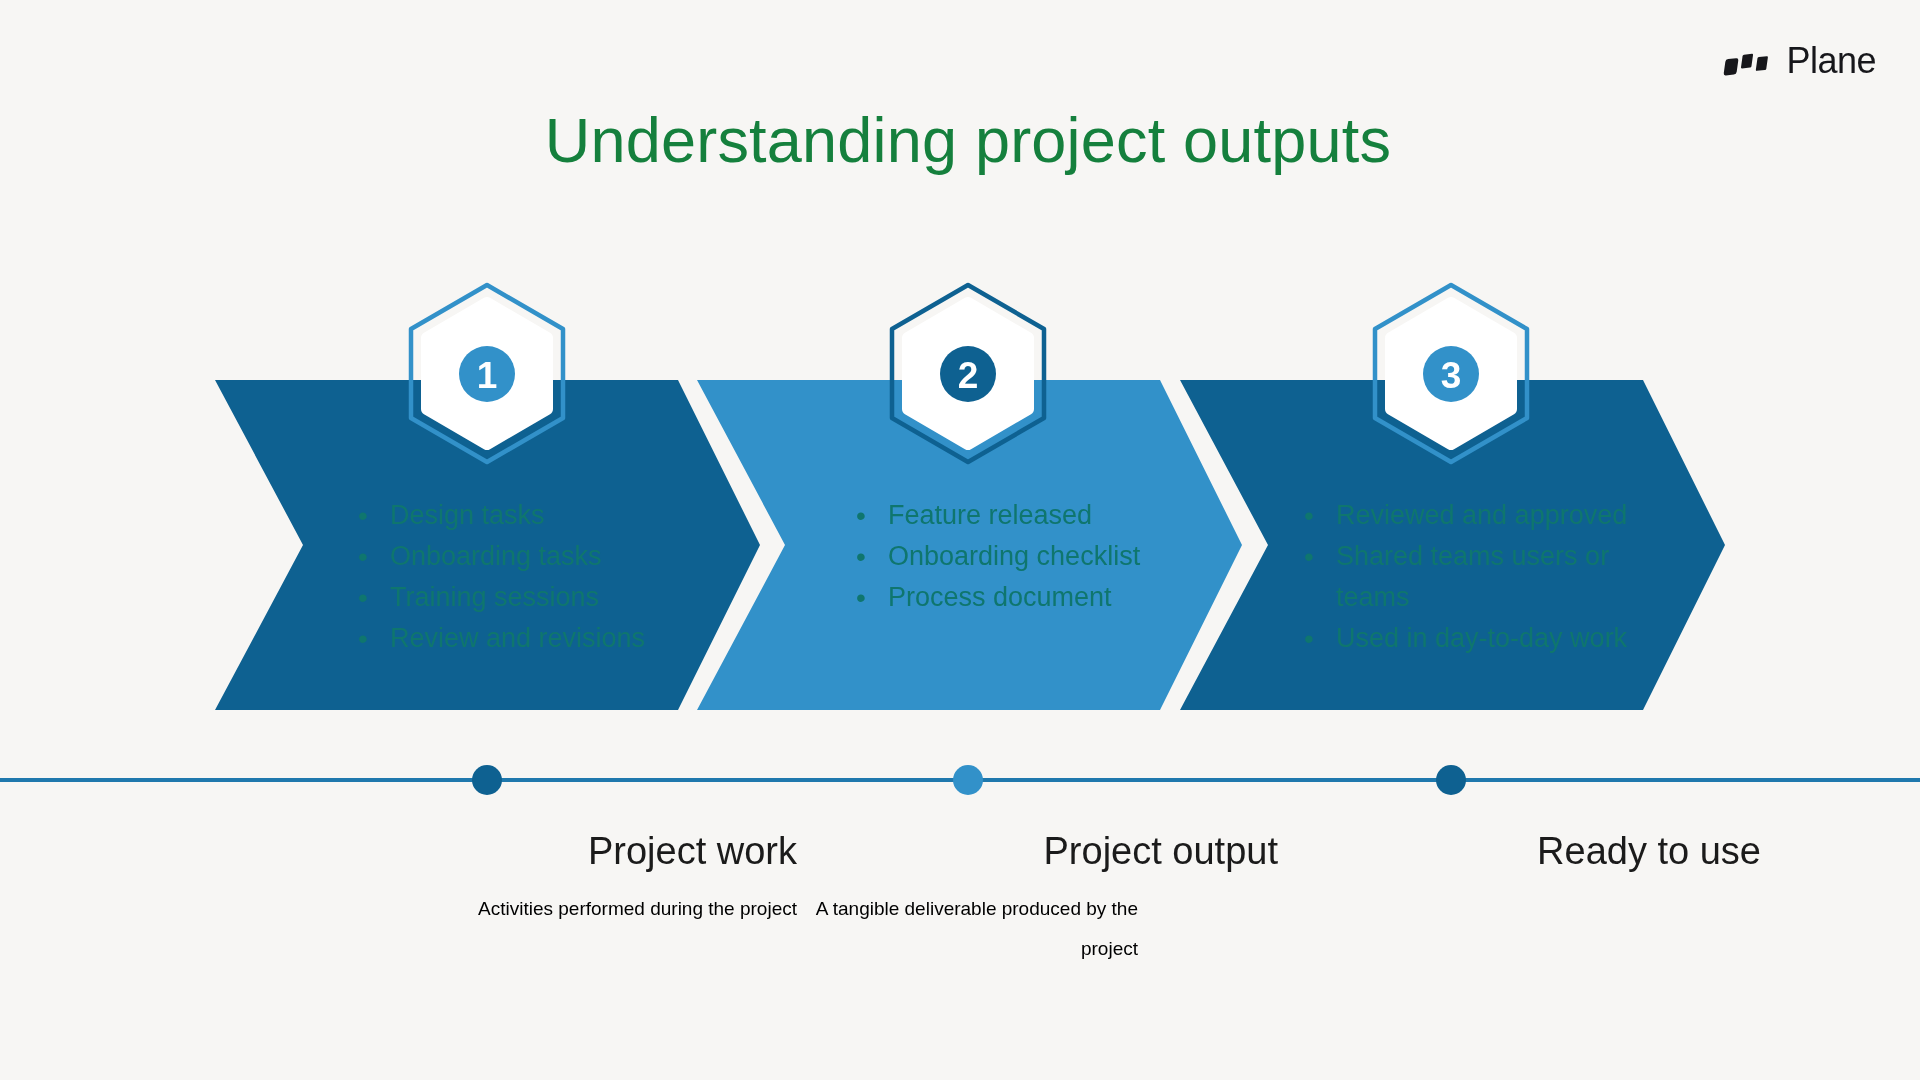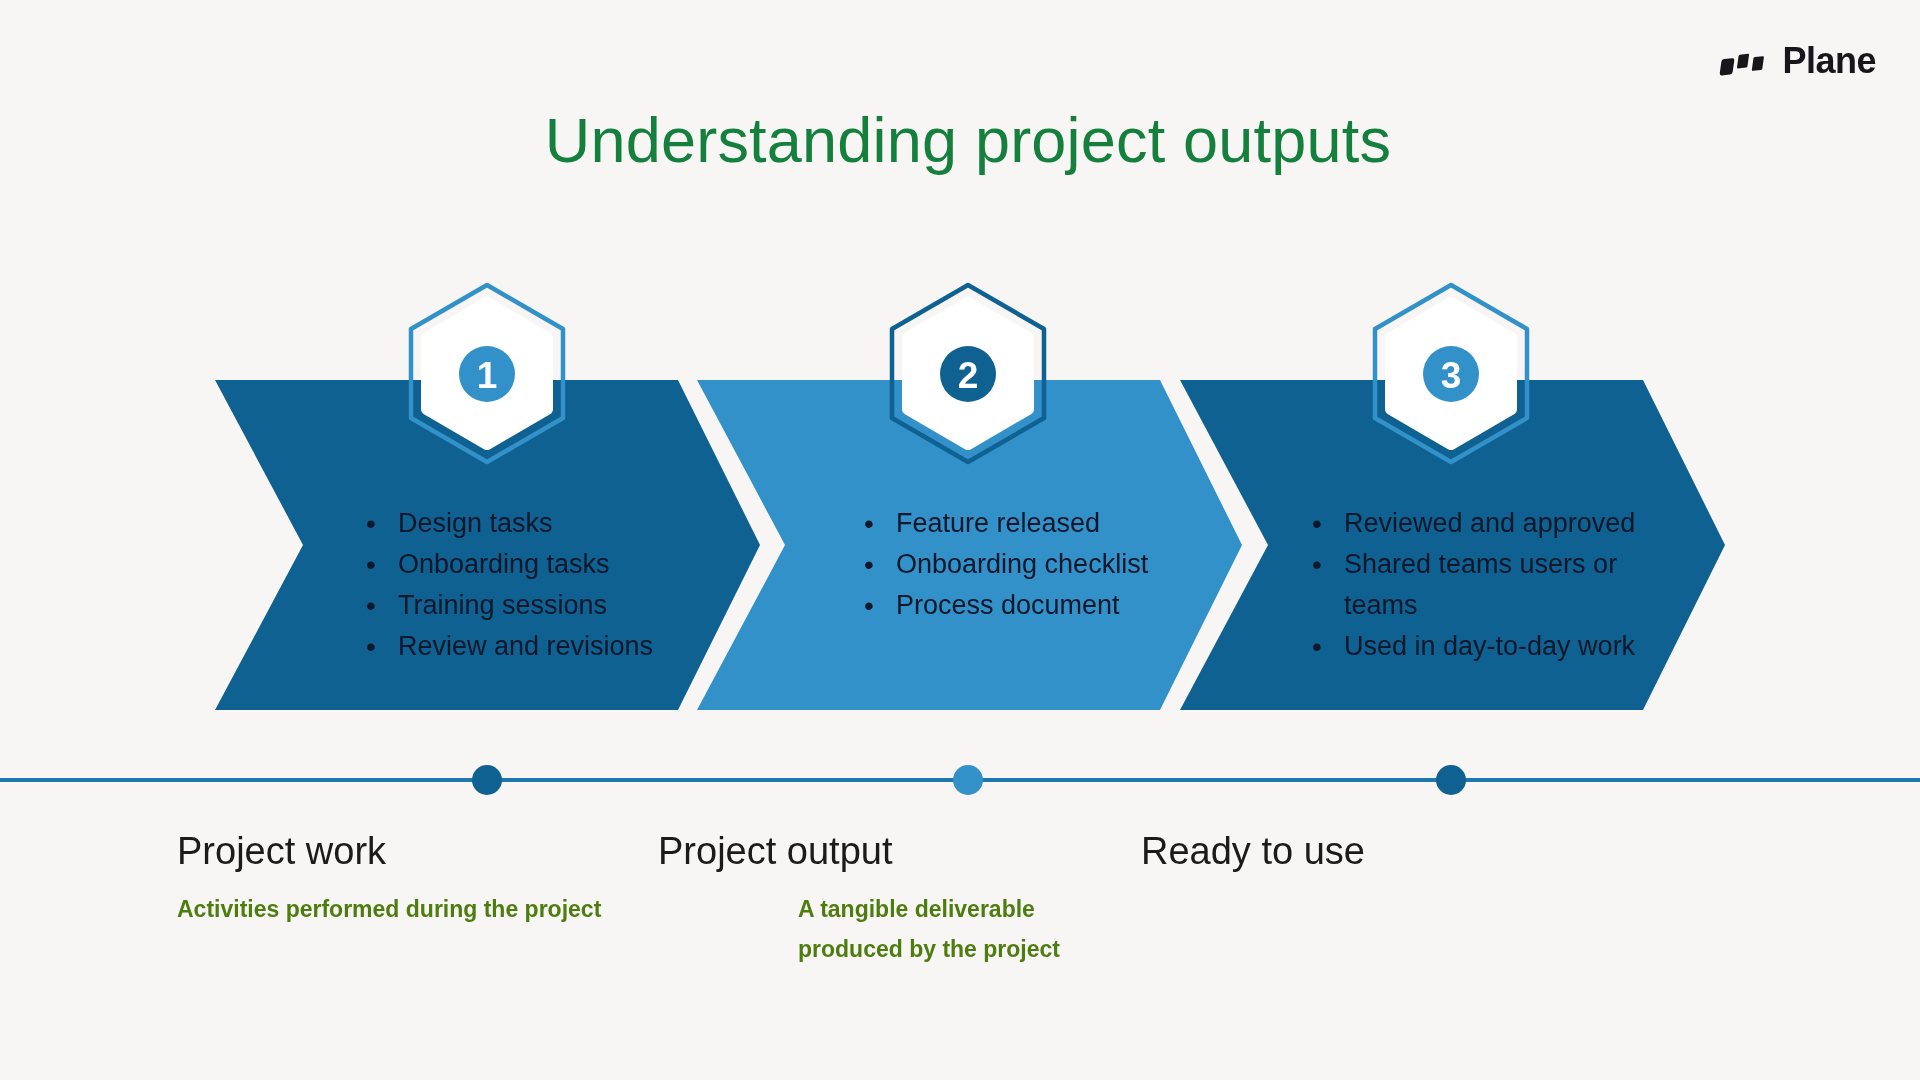--- a/index.html
+++ b/index.html
@@ -3,44 +3,44 @@
 <meta charset="utf-8">
 <style>
   html,body{margin:0;padding:0;}
   .canvas{
     position:relative;width:1920px;height:1080px;overflow:hidden;
     background:#f7f6f4;font-family:"Liberation Sans",sans-serif;
   }
   
   .brand{position:absolute;top:40px;right:44px;display:flex;align-items:center;gap:12px;}
   .brand-mark{width:52px;height:38px;display:block;}
-  .brand-name{font-size:36px;font-weight:700;color:#17171b;letter-spacing:-0.5px;}
+  .brand-name{font-size:36px;font-weight:400;color:#17171b;letter-spacing:-0.5px;}
   
   .title{position:absolute;top:96px;left:0;width:100%;margin:8px;text-align:center;
     font-size:63px;font-weight:500;color:#15803d;letter-spacing:0.2px;}
   
   .scene{position:absolute;left:0;top:0;width:1920px;height:1080px;}
   .hex-outer{fill:none;stroke-width:4.5;stroke-linejoin:round;}
   .hex-inner{fill:#ffffff;stroke:#ffffff;stroke-width:12;stroke-linejoin:round;}
   .badge-num{font-family:"Liberation Sans",sans-serif;font-size:37px;font-weight:700;
     fill:#ffffff;text-anchor:middle;dominant-baseline:central;}
   
-  .bullets{position:absolute;margin:12px;padding:0;list-style:none;color:#0f172a;}
+  .bullets{position:absolute;margin:4px;padding:0;list-style:none;color:#0f766e;}
   .bullets li{position:relative;padding-left:34px;font-size:27px;line-height:41px;}
   .bullets li::before{content:"\2022";position:absolute;left:2px;top:0;font-size:28px;}
   .list-1{left:352px;top:491px;width:330px;}
   .list-2{left:850px;top:491px;width:330px;}
   .list-3{left:1298px;top:491px;width:330px;}
   
-  .step-caption{position:absolute;top:830px;width:620px;transform:translateX(-50%);text-align:left;}
+  .step-caption{position:absolute;top:830px;width:620px;transform:translateX(-50%);text-align:right;}
   .caption-1{left:487px;}
   .caption-2{left:968px;}
   .caption-3{left:1451px;}
   .step-label{margin:0;font-size:38px;font-weight:500;color:#1b1b1b;}
-  .step-desc{margin:16px auto 0;font-size:23px;line-height:40px;color:#4d7c0f;font-weight:bold;}
+  .step-desc{margin:16px auto 0;font-size:19px;line-height:40px;color:#000000;}
   .desc-narrow{max-width:340px;}
 </style>
 </head>
 <body>
 
 <div class="canvas">
 
   <div class="brand">
     <svg class="brand-mark" viewBox="0 0 52 38">
       <g transform="rotate(-6 26 19) translate(5,11) skewX(-14)">

